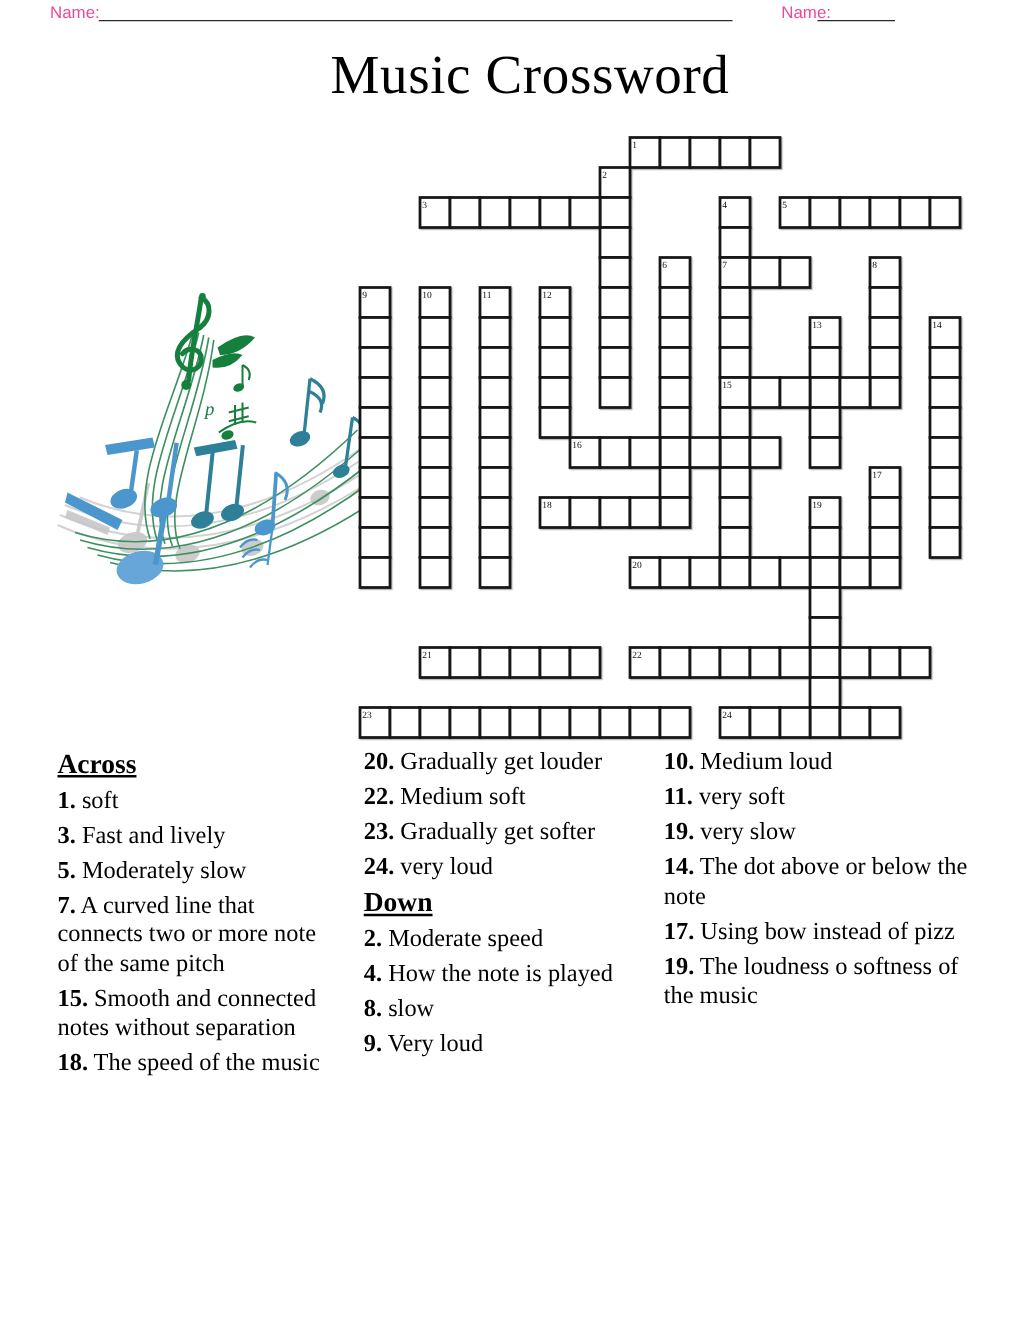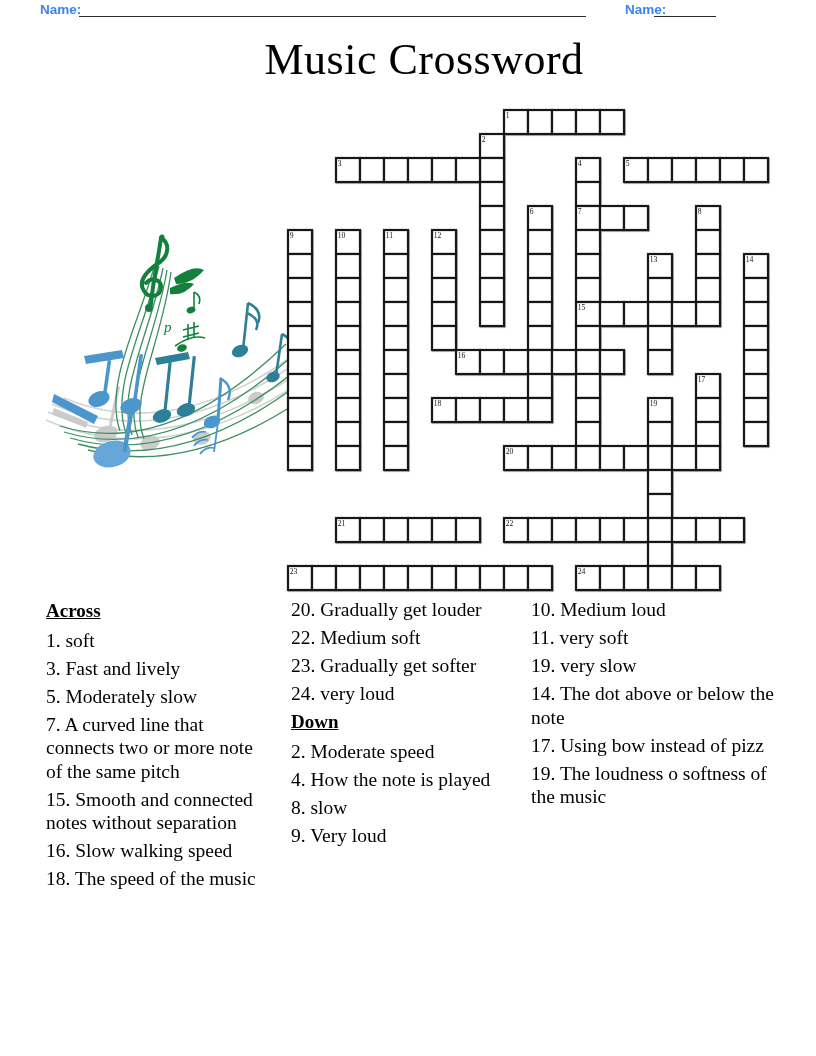--- a/index.html
+++ b/index.html
@@ -1,21 +1,21 @@
 <!DOCTYPE html>
 <html><head>
 <meta charset="utf-8">
 <style>
   html,body{margin:0;padding:0;background:#ffffff;}
   body{width:816px;height:1056px;position:relative;overflow:hidden;
        font-family:"Liberation Serif",serif;color:#000;}
 
   
   .hdr-label{position:absolute;font-family:"Liberation Sans",sans-serif;
-             font-size:13.5px;font-weight:700;color:#3b82f6;}
+             font-size:13.5px;font-weight:400;color:#ec4899;}
   #name-label{left:40px;top:2px;}
   #date-label{left:625px;top:2px;}
   .write-line{position:absolute;border-bottom:1.4px solid #2b2b2b;height:0;}
   #name-line{left:79px;top:16px;width:507px;}
   #date-line{left:654px;top:16px;width:62px;}
 
   
   #page-title{position:absolute;left:16px;top:34px;width:816px;text-align:center;
               font-family:"Liberation Serif",serif;font-size:44px;font-weight:400;
               letter-spacing:0.5px;}
@@ -28,22 +28,22 @@
 
   
   #music-art{position:absolute;left:42px;top:226px;width:260px;height:244px;}
 
   
   .clue-col{position:absolute;top:598px;font-size:19.5px;line-height:23.5px;}
   #clue-col-1{left:46px;width:226px;}
   #clue-col-2{left:291px;width:228px;}
   #clue-col-3{left:531px;width:252px;}
   .clue{margin-bottom:4.5px;}
-  .clue b{font-weight:400;}
-  .clue-heading{font-size:19px;font-weight:700;text-decoration:underline;
+  .clue b{font-weight:700;}
+  .clue-heading{font-size:22px;font-weight:700;text-decoration:underline;
                 margin-bottom:6px;margin-top:1px;}
 </style>
 </head>
 <body>
 
 <span id="name-label" class="hdr-label">Name:</span>
 <div id="name-line" class="write-line"></div>
 <span id="date-label" class="hdr-label">Name:</span>
 <div id="date-line" class="write-line"></div>
 
@@ -347,21 +347,20 @@
     </svg>
 </div>
 
 <div id="clue-col-1" class="clue-col">
     <div class="clue-heading">Across</div>
     <div class="clue"><b>1.</b> soft</div>
     <div class="clue"><b>3.</b> Fast and lively</div>
     <div class="clue"><b>5.</b> Moderately slow</div>
     <div class="clue"><b>7.</b> A curved line that connects two or more note of the same pitch</div>
     <div class="clue"><b>15.</b> Smooth and connected notes without separation</div>
-    <div class="clue"><b>16.</b> Slow walking speed</div>
     <div class="clue"><b>18.</b> The speed of the music</div>
   </div>
 <div id="clue-col-2" class="clue-col">
     <div class="clue"><b>20.</b> Gradually get louder</div>
     <div class="clue"><b>22.</b> Medium soft</div>
     <div class="clue"><b>23.</b> Gradually get softer</div>
     <div class="clue"><b>24.</b> very loud</div>
     <div class="clue-heading">Down</div>
     <div class="clue"><b>2.</b> Moderate speed</div>
     <div class="clue"><b>4.</b> How the note is played</div>

